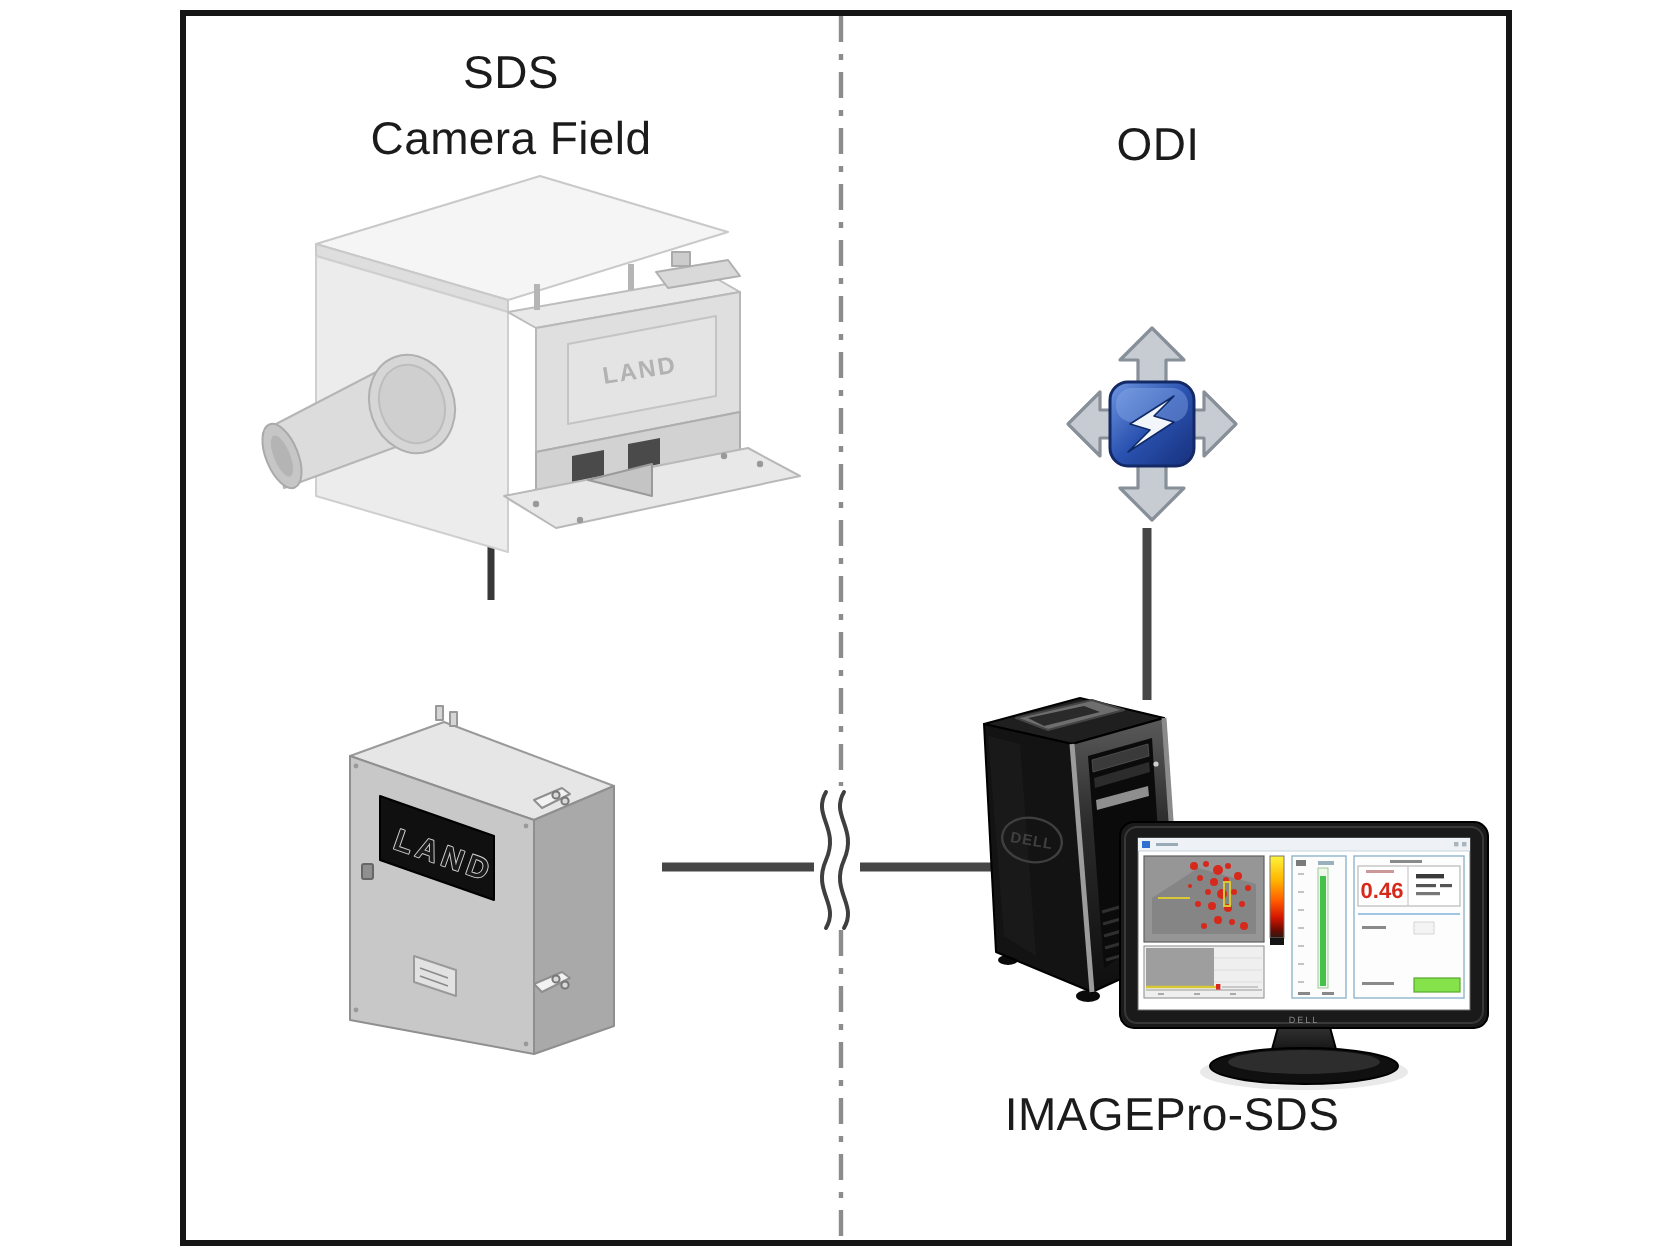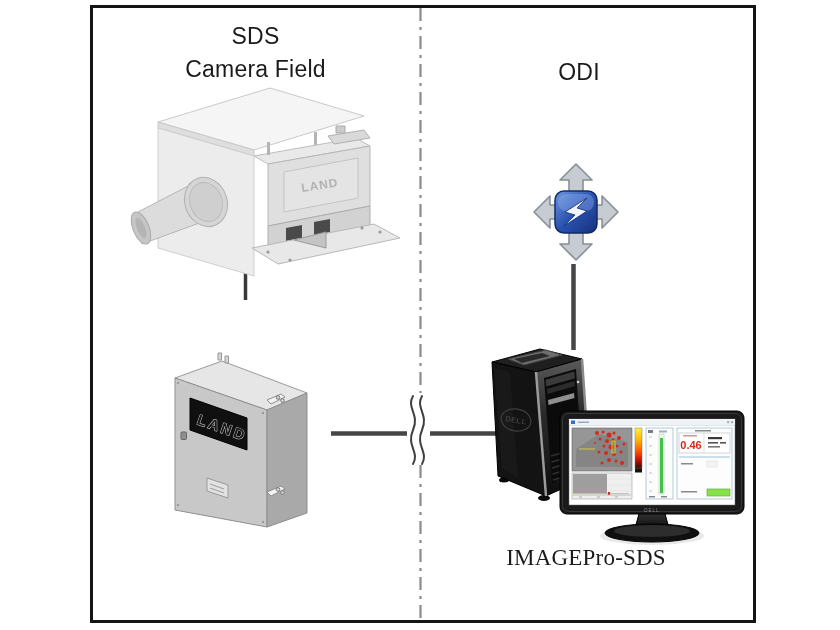--- a/index.html
+++ b/index.html
@@ -285,17 +285,17 @@
     <span>Camera Field</span>
   </div>
 
   <div class="lbl" id="lbl-odi" style="left:421px;top:30px;width:316px;margin-top:26px;">
     <span>ODI</span>
   </div>
 
   <div class="lbl" id="lbl-fcb" style="left:92px;top:541px;width:331px;">
   </div>
 
-  <div class="lbl" id="lbl-ws" style="left:421px;top:541px;width:330px;font-family:Liberation Serif, serif;">
+  <div class="lbl" id="lbl-ws" style="left:421px;top:541px;width:330px;">
     <span>IMAGEPro-SDS</span>
   </div>
 
 </div>
 
 </body></html>

